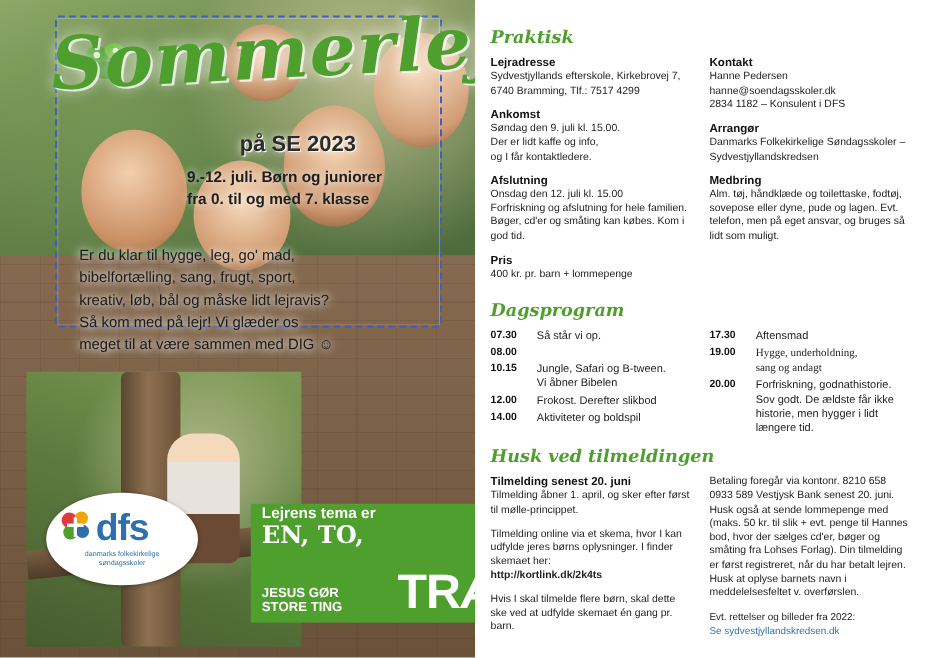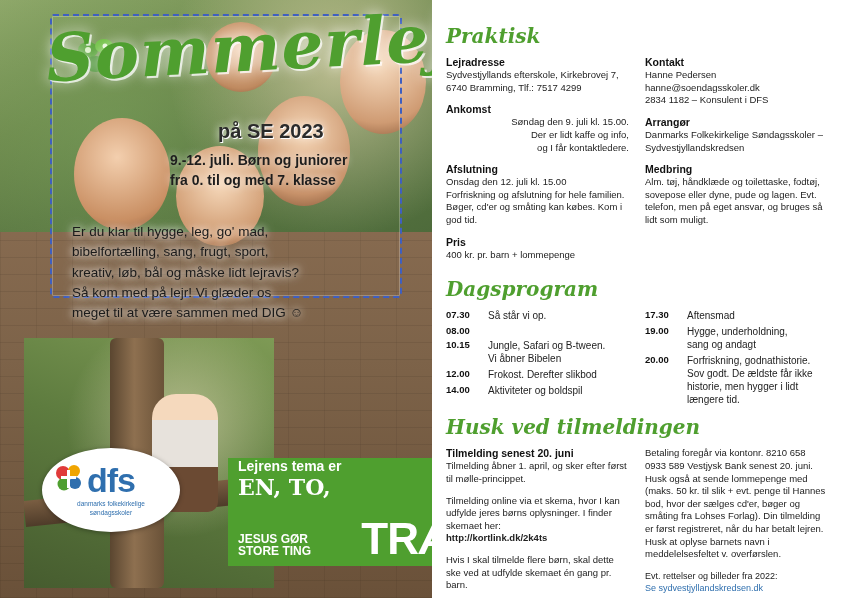--- a/index.html
+++ b/index.html
@@ -150,21 +150,21 @@
   
   .right-col {
     position:absolute; left:432px; top:0; width:414px; height:598px;
     background:#ffffff;
     padding: 24px 18px 10px 14px;
   }
   .sect-head {
     font-family:"DejaVu Serif", serif;
     font-style:italic; font-weight:bold;
     color:#4f9f2f;
-    font-size:20px;
+    font-size:16px;
     margin:0 0 8px 0;
   }
   .cols2 { display:flex; gap:16px; }
   .col { width:184px; }
   .blk { margin-bottom:9px; }
   .blk h4 {
     margin:0 0 1px 0; font-size:10.5px; font-weight:bold; color:#111;
   }
   .blk p {
     margin:0; font-size:9.5px; line-height:1.33; color:#222;
@@ -249,21 +249,21 @@
 
     <div class="sect-head">Praktisk</div>
     <div class="cols2">
       <div class="col">
         <div class="blk">
           <h4>Lejradresse</h4>
           <p style="white-space:pre-line;">Sydvestjyllands efterskole, Kirkebrovej 7, 6740 Bramming, Tlf.: 7517 4299</p>
         </div>
         <div class="blk">
           <h4>Ankomst</h4>
-          <p style="white-space:pre-line;text-align:right;">Søndag den 9. juli kl. 15.00.
+          <p style="white-space:pre-line;">Søndag den 9. juli kl. 15.00.
 Der er lidt kaffe og info,
 og I får kontaktledere.</p>
         </div>
         <div class="blk">
           <h4>Afslutning</h4>
           <p style="white-space:pre-line;">Onsdag den 12. juli kl. 15.00
 Forfriskning og afslutning for hele familien. Bøger, cd'er og småting kan købes. Kom i god tid.</p>
         </div>
         <div class="blk">
           <h4>Pris</h4>
@@ -314,21 +314,21 @@
           <div class="prog-text" style="white-space:pre-line;">Aktiviteter og boldspil</div>
         </div>
       </div>
       <div class="col">
         <div class="prog-row">
           <div class="prog-time">17.30</div>
           <div class="prog-text" style="white-space:pre-line;">Aftensmad</div>
         </div>
         <div class="prog-row">
           <div class="prog-time">19.00</div>
-          <div class="prog-text" style="white-space:pre-line;">Hygge, underholdning,
+          <div class="prog-text" style="white-space:pre-line;font-family:Liberation Serif, serif;">Hygge, underholdning,
 sang og andagt</div>
         </div>
         <div class="prog-row">
           <div class="prog-time">20.00</div>
           <div class="prog-text" style="white-space:pre-line;">Forfriskning, godnathistorie. Sov godt. De ældste får ikke historie, men hygger i lidt længere tid.</div>
         </div>
       </div>
     </div>
 
     <div class="hr-space"></div>

